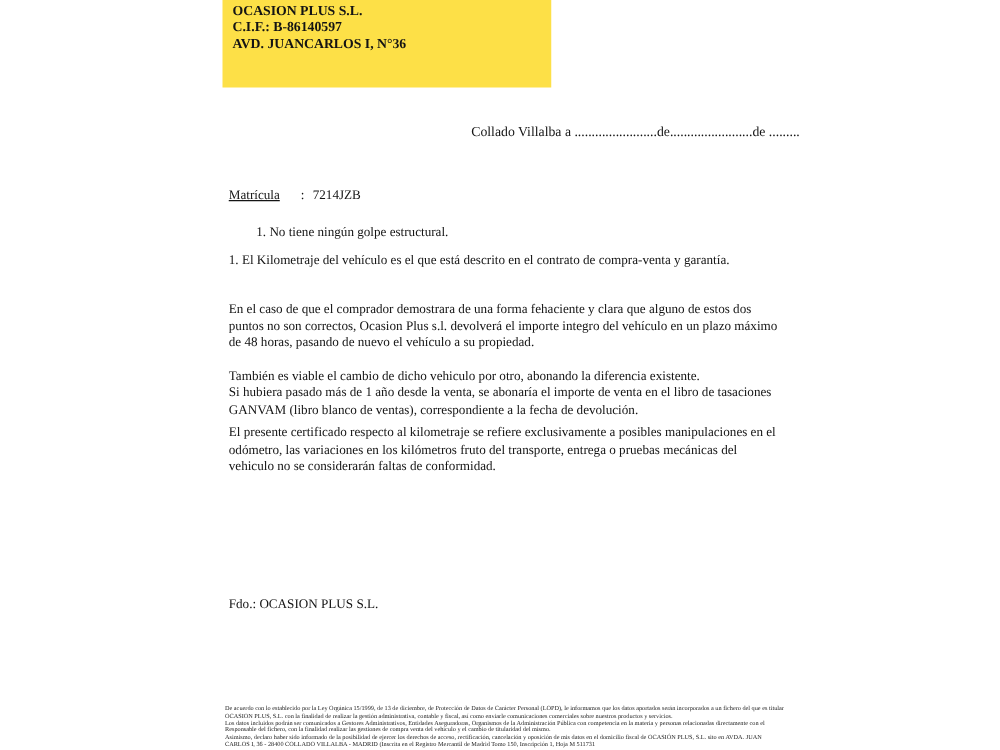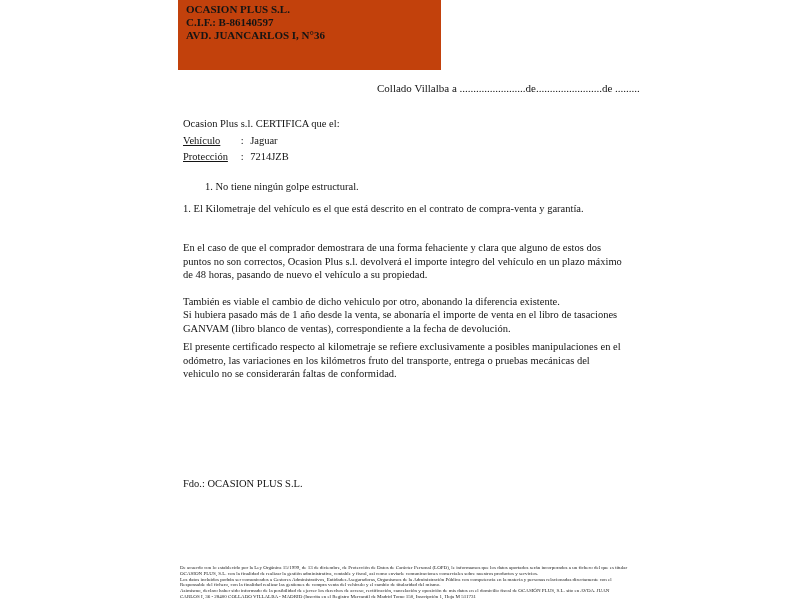--- a/index.html
+++ b/index.html
@@ -19,35 +19,35 @@
     position: absolute;
     inset: 0;
   }
   
   .header-box {
     position: absolute;
     left: 178px;
     top: 0;
     width: 263px;
     height: 70px;
-    background: #c2410c;
+    background: #fde047;
     box-sizing: border-box;
     padding: 3px 0 0 8px;
   }
   .header-box .hline {
     font-weight: bold;
     font-size: 11px;
     line-height: 13px;
     white-space: nowrap;
   }
   
   .date-line {
     position: absolute;
     left: 377px;
-    top: 82px;
+    top: 100px;
     font-size: 11px;
     white-space: nowrap;
   }
   
   .block {
     position: absolute;
     left: 183px;
     width: 440px;
     font-size: 10.5px;
     line-height: 13.5px;
@@ -92,30 +92,24 @@
 <div class="page">
 
   <div class="header-box">
     <div class="hline">OCASION PLUS S.L.</div>
     <div class="hline">C.I.F.: B-86140597</div>
     <div class="hline">AVD. JUANCARLOS I, N°36</div>
   </div>
 
   <div class="date-line">Collado Villalba a ........................de........................de .........</div>
 
-  <div class="block certify">Ocasion Plus s.l. CERTIFICA que el:</div>
 
-  <div class="block vehicle-row field-row">
-    <span class="field-label">Vehículo</span>
-    <span class="field-sep">:</span>
-    <span class="field-value">Jaguar</span>
-  </div>
 
   <div class="block plate-row field-row">
-    <span class="field-label">Protección</span>
+    <span class="field-label">Matrícula</span>
     <span class="field-sep">:</span>
     <span class="field-value">7214JZB</span>
   </div>
 
   <div class="block point1">1. No tiene ningún golpe estructural.</div>
   <div class="block point2">1. El Kilometraje del vehículo es el que está descrito en el contrato de compra-venta y garantía.</div>
 
   <div class="block para1">En el caso de que el comprador demostrara de una forma fehaciente y clara que alguno de estos dos puntos no son correctos, Ocasion Plus s.l. devolverá el importe integro del vehículo en un plazo máximo de 48 horas, pasando de nuevo el vehículo a su propiedad.</div>
   <div class="block para2">También es viable el cambio de dicho vehiculo por otro, abonando la diferencia existente.</div>
   <div class="block para3">Si hubiera pasado más de 1 año desde la venta, se abonaría el importe de venta en el libro de tasaciones GANVAM (libro blanco de ventas), correspondiente a la fecha de devolución.</div>

